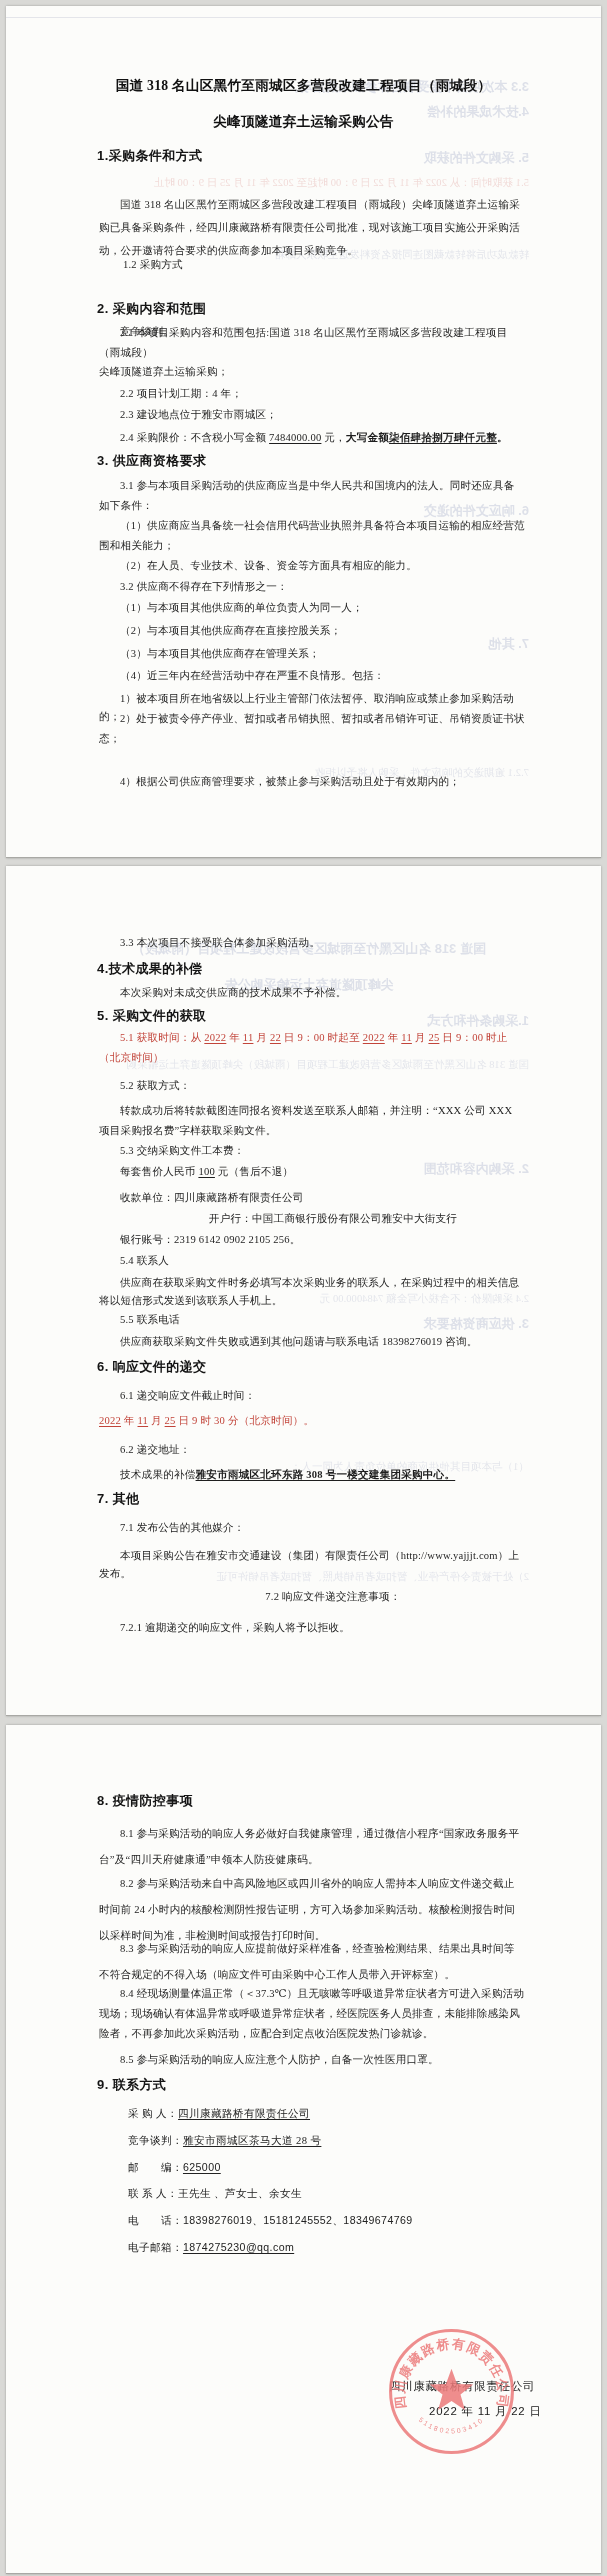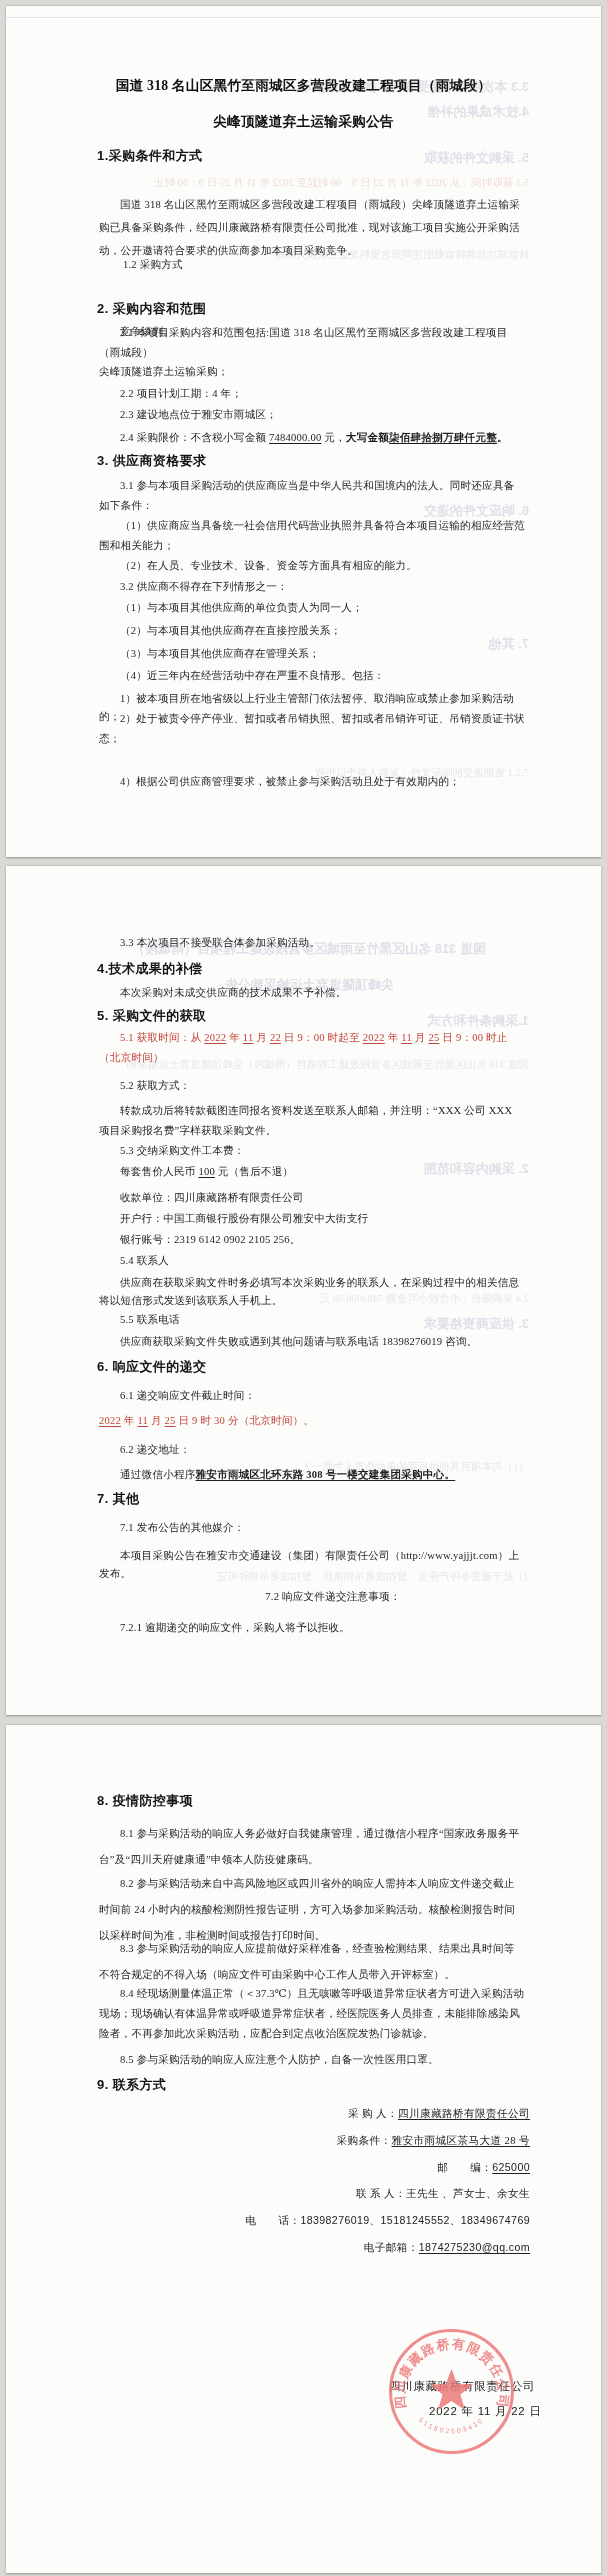--- a/index.html
+++ b/index.html
@@ -10,21 +10,21 @@
   .blk{position:absolute;left:93px;width:426px;font:10.6px/18px "Liberation Serif","DejaVu Serif",serif;color:#1e1e1e;letter-spacing:0.2px;}
   .lh30{line-height:23px;}
   .lh25{line-height:26px;}
   .ind{text-indent:21px;}
   .title{left:0;width:595px;text-align:center;font:bold 13.7px/20px "Liberation Serif","DejaVu Serif",serif;color:#111;}
   .h{left:91px;width:455px;font:bold 13px/18px "Liberation Sans","DejaVu Sans",sans-serif;color:#151515;letter-spacing:0.4px;}
   .red{color:#c2443a;}
   .u{text-decoration:underline;text-underline-offset:2.3px;}
   .b{font-weight:bold;}
   .sans{font-family:"Liberation Sans","DejaVu Sans",sans-serif;}
-  .crow{left:114px;width:410px;font:10.6px/18px "Liberation Serif","DejaVu Serif",serif;color:#222;letter-spacing:0.4px;text-align:right;}
+  .crow{left:122px;width:410px;font:10.6px/18px "Liberation Serif","DejaVu Serif",serif;color:#222;letter-spacing:0.4px;}
   .gh{position:absolute;left:83px;width:440px;transform:scaleX(-1);color:rgba(85,100,155,.15);font:10.6px/18px "Liberation Serif","DejaVu Serif",serif;pointer-events:none;}
   .ghh{font:bold 13px/18px "Liberation Sans","DejaVu Sans",sans-serif;color:rgba(85,100,155,.18);}
   .ghr{color:rgba(200,85,80,.20);}
   .scanline{position:absolute;left:0;width:100%;height:0.8px;background:rgba(120,130,160,.18);}
   .sig{position:absolute;font:11.4px/16.7px "Liberation Serif","DejaVu Serif",serif;color:#1a1a1a;letter-spacing:0.8px;}
   .sigdate{font-family:"Liberation Sans","DejaVu Sans",sans-serif;}
   #stamp{position:absolute;left:380px;top:601px;width:131px;height:131px;opacity:.85;}
 </style>
 </head>
 <body>
@@ -92,35 +92,35 @@
     <span>5.1 获取时间：从 </span><span class="u">2022</span><span> 年 </span><span class="u">11</span><span> 月 </span><span class="u">22</span><span> 日 9：00 时起至 </span><span class="u">2022</span><span> 年 </span><span class="u">11</span><span> 月 </span><span class="u">25</span><span> 日 9：00 时止（北京时间）</span>
   </div>
 
   <div class="blk" style="top:211px;left:114px;">5.2 获取方式：</div>
   <div class="blk ind" style="top:235px;line-height:20px;">转款成功后将转款截图连同报名资料发送至联系人邮箱，并注明：“XXX 公司 XXX 项目采购报名费”字样获取采购文件。</div>
   <div class="blk" style="top:276px;left:114px;">5.3 交纳采购文件工本费：</div>
   <div class="blk" style="top:297px;left:114px;">
     <span>每套售价人民币 </span><span class="u">100</span><span> 元（售后不退）</span>
   </div>
   <div class="blk" style="top:323px;left:114px;">收款单位：四川康藏路桥有限责任公司</div>
-  <div class="blk" style="top:344px;left:114px;">开户行：中国工商银行股份有限公司雅安中大街支行</div>
+  <div class="blk" style="top:344px;left:114px;text-align:center;">开户行：中国工商银行股份有限公司雅安中大街支行</div>
   <div class="blk" style="top:365px;left:114px;">银行账号：2319 6142 0902 2105 256。</div>
   <div class="blk" style="top:386px;left:114px;">5.4 联系人</div>
   <div class="blk ind" style="top:408px;line-height:17.5px;">供应商在获取采购文件时务必填写本次采购业务的联系人，在采购过程中的相关信息将以短信形式发送到该联系人手机上。</div>
   <div class="blk" style="top:445px;left:114px;">5.5 联系电话</div>
   <div class="blk ind" style="top:467px;">供应商获取采购文件失败或遇到其他问题请与联系电话 18398276019 咨询。</div>
 
   <div class="blk h" style="top:492px;">6. 响应文件的递交</div>
   <div class="blk" style="top:521px;left:114px;">6.1 递交响应文件截止时间：</div>
   <div class="blk red" style="top:546px;">
     <span class="u">2022</span><span> 年 </span><span class="u">11</span><span> 月 </span><span class="u">25</span><span> 日 9 时 30 分（北京时间）。</span>
   </div>
   <div class="blk" style="top:575px;left:114px;">6.2 递交地址：</div>
   <div class="blk" style="top:600px;left:114px;">
-    <span>通过微信小程序</span><span class="b u">雅安市雨城区北环东路 308 号一楼交建集团采购中心。</span>
+    <span>技术成果的补偿</span><span class="b u">雅安市雨城区北环东路 308 号一楼交建集团采购中心。</span>
   </div>
 
   <div class="blk h" style="top:624px;">7. 其他</div>
   <div class="blk" style="top:653px;left:114px;">7.1 发布公告的其他媒介：</div>
   <div class="blk ind" style="top:681px;line-height:18px;">本项目采购公告在雅安市交通建设（集团）有限责任公司（http://www.yajjjt.com）上发布。</div>
   <div class="blk" style="top:722px;left:114px;text-align:center;">7.2 响应文件递交注意事项：</div>
   <div class="blk" style="top:753px;left:114px;">7.2.1 逾期递交的响应文件，采购人将予以拒收。</div>
 </div>
 
 <div class="page" id="page3">
@@ -130,21 +130,21 @@
   <div class="blk ind lh25" style="top:211px;">8.3 参与采购活动的响应人应提前做好采样准备，经查验检测结果、结果出具时间等不符合规定的不得入场（响应文件可由采购中心工作人员带入开评标室）。</div>
   <div class="blk ind" style="top:259px;line-height:20px;">8.4 经现场测量体温正常（＜37.3℃）且无咳嗽等呼吸道异常症状者方可进入采购活动现场；现场确认有体温异常或呼吸道异常症状者，经医院医务人员排查，未能排除感染风险者，不再参加此次采购活动，应配合到定点收治医院发热门诊就诊。</div>
   <div class="blk ind" style="top:326px;">8.5 参与采购活动的响应人应注意个人防护，自备一次性医用口罩。</div>
 
   <div class="blk h" style="top:351px;">9. 联系方式</div>
 
   <div class="blk crow" style="top:380px;">
     <span>采 购 人：</span><span class="u">四川康藏路桥有限责任公司</span>
   </div>
   <div class="blk crow" style="top:407px;">
-    <span>采购条件：</span><span class="u">雅安市雨城区茶马大道 28 号</span>
+    <span>竞争谈判：</span><span class="u">雅安市雨城区茶马大道 28 号</span>
   </div>
   <div class="blk crow" style="top:433px;">
     <span>邮　　编：</span><span class="u sans">625000</span>
   </div>
   <div class="blk crow" style="top:460px;">
     <span>联 系 人：</span><span>王先生 、芦女士、余女生</span>
   </div>
   <div class="blk crow" style="top:486px;">
     <span>电　　话：</span><span class="sans">18398276019、15181245552、18349674769</span>
   </div>

